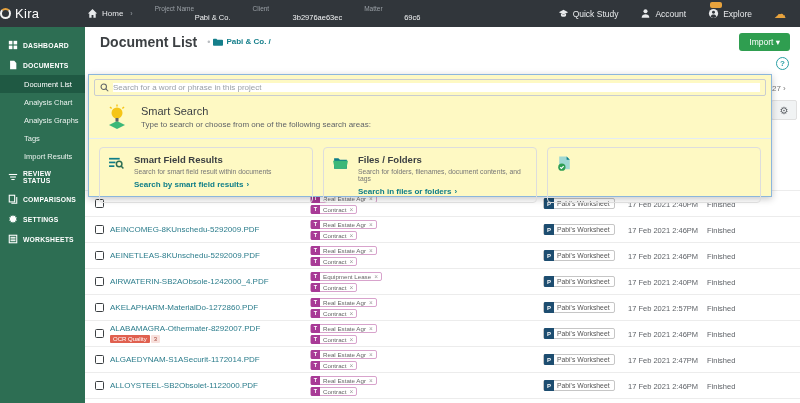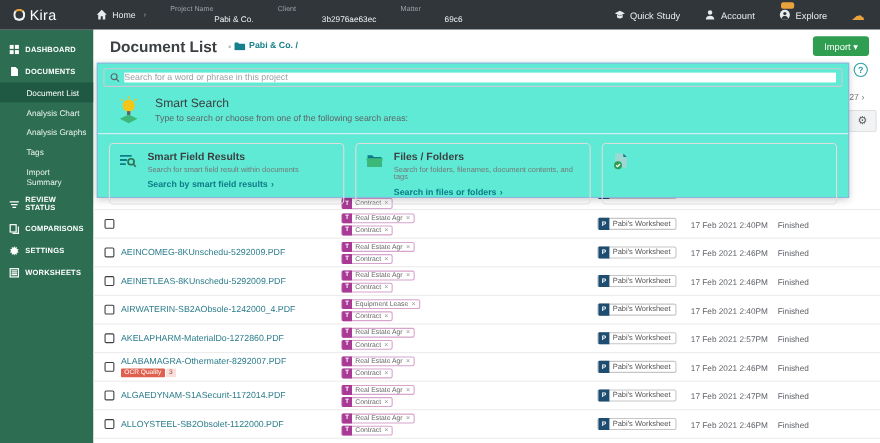--- a/index.html
+++ b/index.html
@@ -2,21 +2,21 @@
 <html><head>
 <meta charset="utf-8">
 <style>
   * { margin:0; padding:0; box-sizing:border-box; }
   html,body { width:800px; height:403px; overflow:hidden; background:#fff;
     font-family:"Liberation Sans", sans-serif; }
 
   
   .topbar { position:relative; height:27px; background:#31363b; color:#fff;
     display:flex; align-items:center; }
-  .logo { display:flex; align-items:center; gap:4px; padding-left:12px; width:85px; }
+  .logo { display:flex; align-items:center; gap:4px; padding-left:0; width:85px; }
   .logo-ring { width:11px; height:11px; border:2px solid #f2f2f2; border-radius:50%;
     border-top-color:#e8a33d; display:inline-block; }
   .logo-text { font-size:13px; color:#fff; letter-spacing:.3px; }
   .tb-item { display:flex; align-items:center; gap:4px; font-size:8px; color:#e8eaec; }
   .tb-home { margin-left:2px; }
   .tb-caret { color:#9aa0a6; font-size:7px; margin-left:3px; }
   .tb-meta { margin-left:22px; line-height:1.25; }
   .tb-meta .lbl { font-size:6.5px; color:#9aa0a6; }
   .tb-meta .val { font-size:7.5px; color:#f1f3f4;padding-left:40px; }
   .tb-right { margin-left:auto; display:flex; align-items:center; gap:22px; padding-right:14px; }
@@ -86,22 +86,22 @@
     border:1px solid #c6c6c6; border-radius:2px; height:11px; padding-right:4px;
     background:#fff; }
   .p-sq { background:#1d4d70; color:#fff; font-size:6px; font-weight:bold; width:10px;
     height:11px; display:flex; align-items:center; justify-content:center;
     border-radius:1px 0 0 1px; }
   .ws-label { font-size:6.8px; color:#555; margin-left:3px; }
   .tdate { position:absolute; left:543px; top:9px; font-size:7.5px; color:#5f6368; }
   .tstatus { position:absolute; left:622px; top:9px; font-size:7.5px; color:#5f6368; }
 
   
-  .overlay { position:absolute; left:3px; top:1px; width:684px; height:123px;
-    background:#5eead4; border:1px solid #8cb6dc; box-shadow:0 2px 7px rgba(0,0,0,.22);
+  .overlay { position:absolute; left:3px; top:18px; width:684px; height:123px;
+    background:#fef9c3; border:1px solid #8cb6dc; box-shadow:0 2px 7px rgba(0,0,0,.22);
     z-index:10; }
   .search-box { display:flex; align-items:center; margin:4px 5px 0 5px; height:17px;
     border:1px solid #c9cdd1; border-radius:2px; padding:0 5px; gap:4px; }
   .search-input { border:none; outline:none; flex:1; font-size:8px; color:#444;
     font-family:inherit; }
   .search-input::placeholder { color:#9aa0a6; }
   .smart-block { display:flex; align-items:center; gap:10px; padding:7px 0 7px 14px;
     border-bottom:1px solid #e3edf6; }
   .smart-txt .t1 { font-size:11px; color:#3c4043; }
   .smart-txt .t2 { font-size:8px; color:#5f6368; margin-top:3px; }
@@ -198,21 +198,21 @@
         <div class="side-item sub">
           <span>Analysis Chart</span>
         </div>
         <div class="side-item sub">
           <span>Analysis Graphs</span>
         </div>
         <div class="side-item sub">
           <span>Tags</span>
         </div>
         <div class="side-item sub">
-          <span>Import Summary</span>
+          <span>Import Results</span>
         </div>
         <div class="side-item section">
           <span class="side-ic">
             <svg width="10" height="10" viewBox="0 0 12 12">
               <line x1="1" y1="3" x2="11" y2="3" stroke="#fff" stroke-width="1.3" fill="none"></line>
               <line x1="2.5" y1="6" x2="9.5" y2="6" stroke="#fff" stroke-width="1.3" fill="none"></line>
               <line x1="4" y1="9" x2="8" y2="9" stroke="#fff" stroke-width="1.3" fill="none"></line>
             </svg>
           </span>
           <span>REVIEW STATUS</span>

